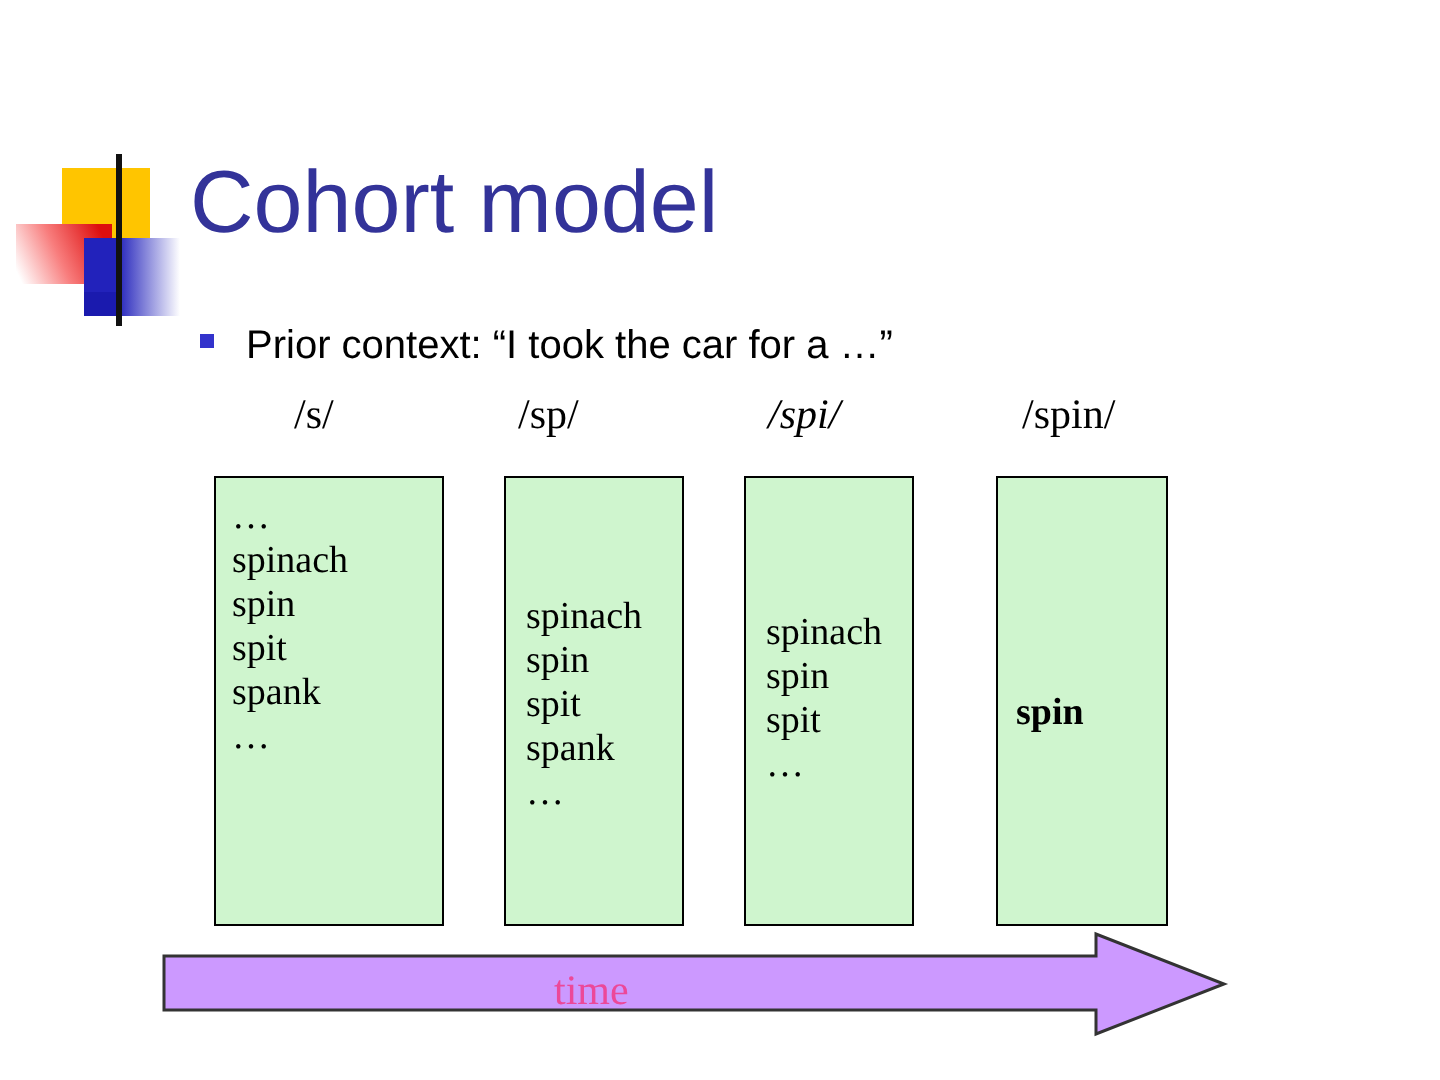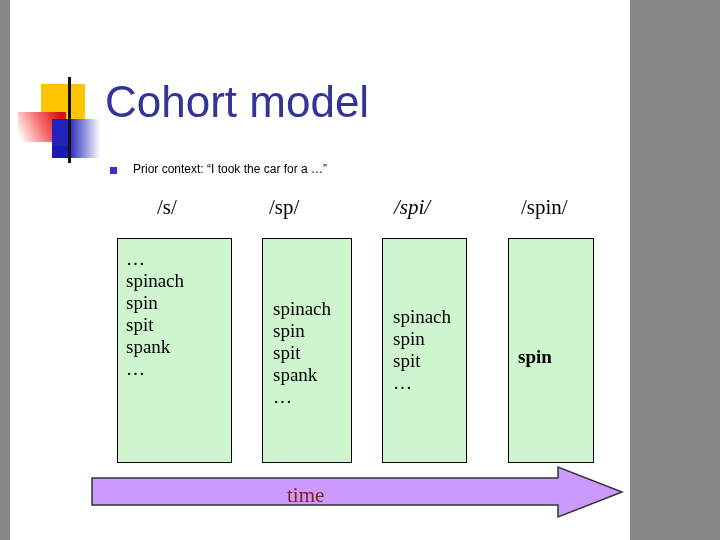--- a/index.html
+++ b/index.html
@@ -1,22 +1,21 @@
 <!DOCTYPE html>
 <html><head>
 <meta charset="utf-8">
 <style>
   html, body { margin: 0; padding: 0; background: #888; }
   .slide {
     position: relative;
-    width: 620px; height: 540px;
+    width: 720px; height: 540px;
     background: #ffffff;
     overflow: hidden;
     font-family: "Liberation Sans", sans-serif;
-    margin-left: 10px;
   }
 
   
   .deco-yellow {
     position: absolute; left: 31px; top: 84px; width: 44px; height: 45px;
     background: #ffc500;
   }
   .deco-red {
     position: absolute; left: 8px; top: 112px; width: 48px; height: 30px;
     background: linear-gradient(245deg, #dd0e0e 12%, #f87d7d 55%, #ffffff 95%);
@@ -43,21 +42,21 @@
     white-space: nowrap;
   }
 
   
   .bullet-marker {
     position: absolute; left: 100px; top: 167px; width: 7px; height: 7px;
     background: #3333cc;
   }
   .bullet-text {
     position: absolute; left: 123px; top: 162px;
-    font-size: 12px; color: #000000;
+    font-size: 20px; color: #000000;
     white-space: nowrap;
   }
 
   
   .phoneme {
     position: absolute; top: 195px;
     font-family: "Liberation Serif", serif;
     font-size: 21px; color: #000000;
     white-space: nowrap;
   }
@@ -80,21 +79,21 @@
   .cohort-box-2 { left: 372px; width: 85px;  padding: 67px 0 0 10px; }
   .cohort-box-3 { left: 498px; width: 86px;  padding: 107px 0 0 9px; }
   .cohort-box-3 .word { font-weight: bold; }
   .word { white-space: nowrap; }
 
   
   .time-arrow-svg { position: absolute; left: 80px; top: 461px; }
   .time-label {
     position: absolute; left: 277px; top: 483px;
     font-family: "Liberation Serif", serif;
-    font-size: 21px; color: #7f1d1d;
+    font-size: 21px; color: #ec4899;
   }
 </style>
 </head>
 <body>
 
 <div class="slide">
 
   <div class="deco-yellow"></div>
   <div class="deco-red"></div>
   <div class="deco-blue"></div>

